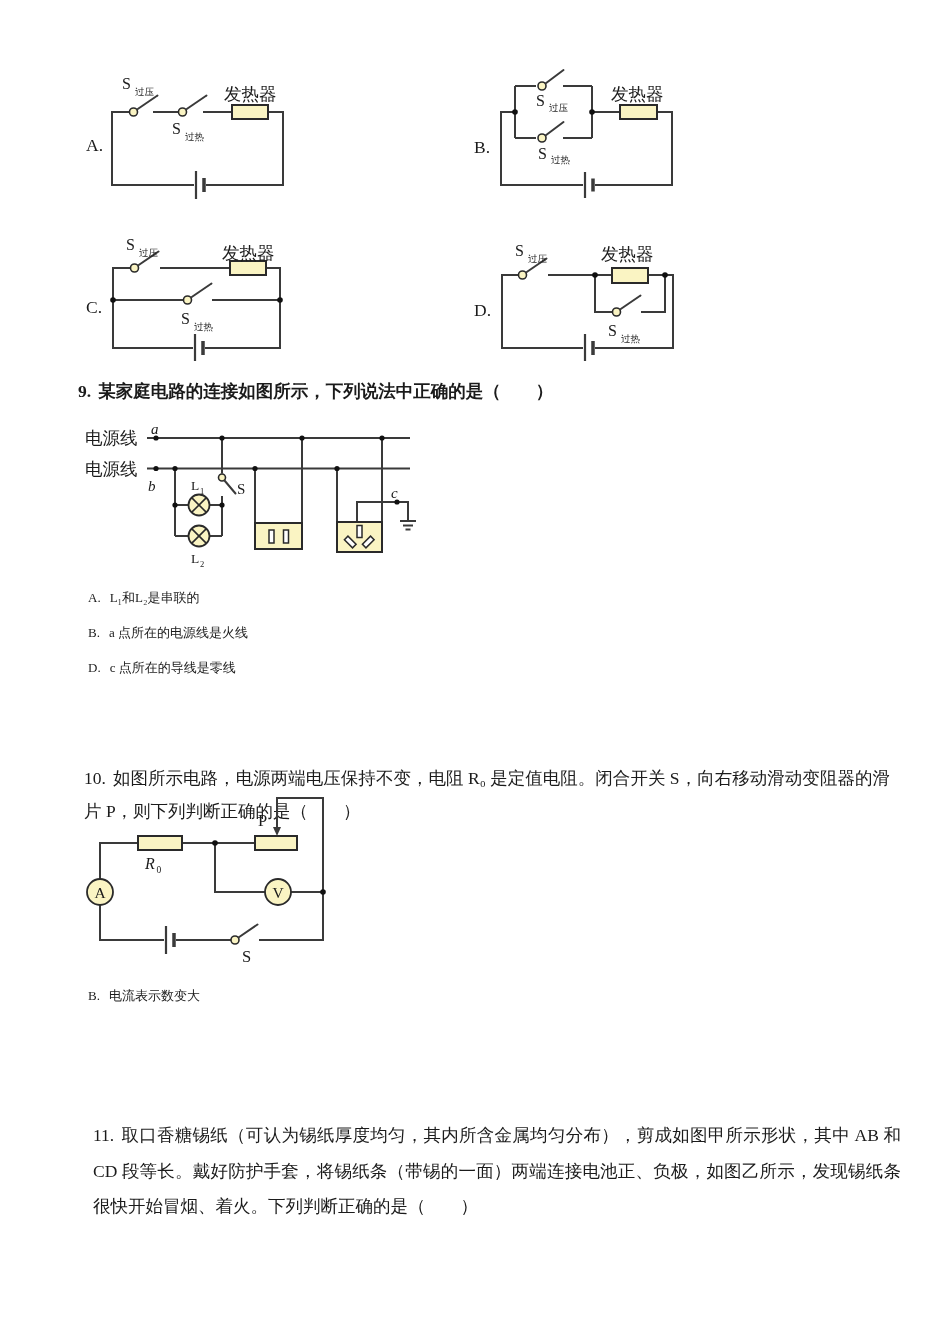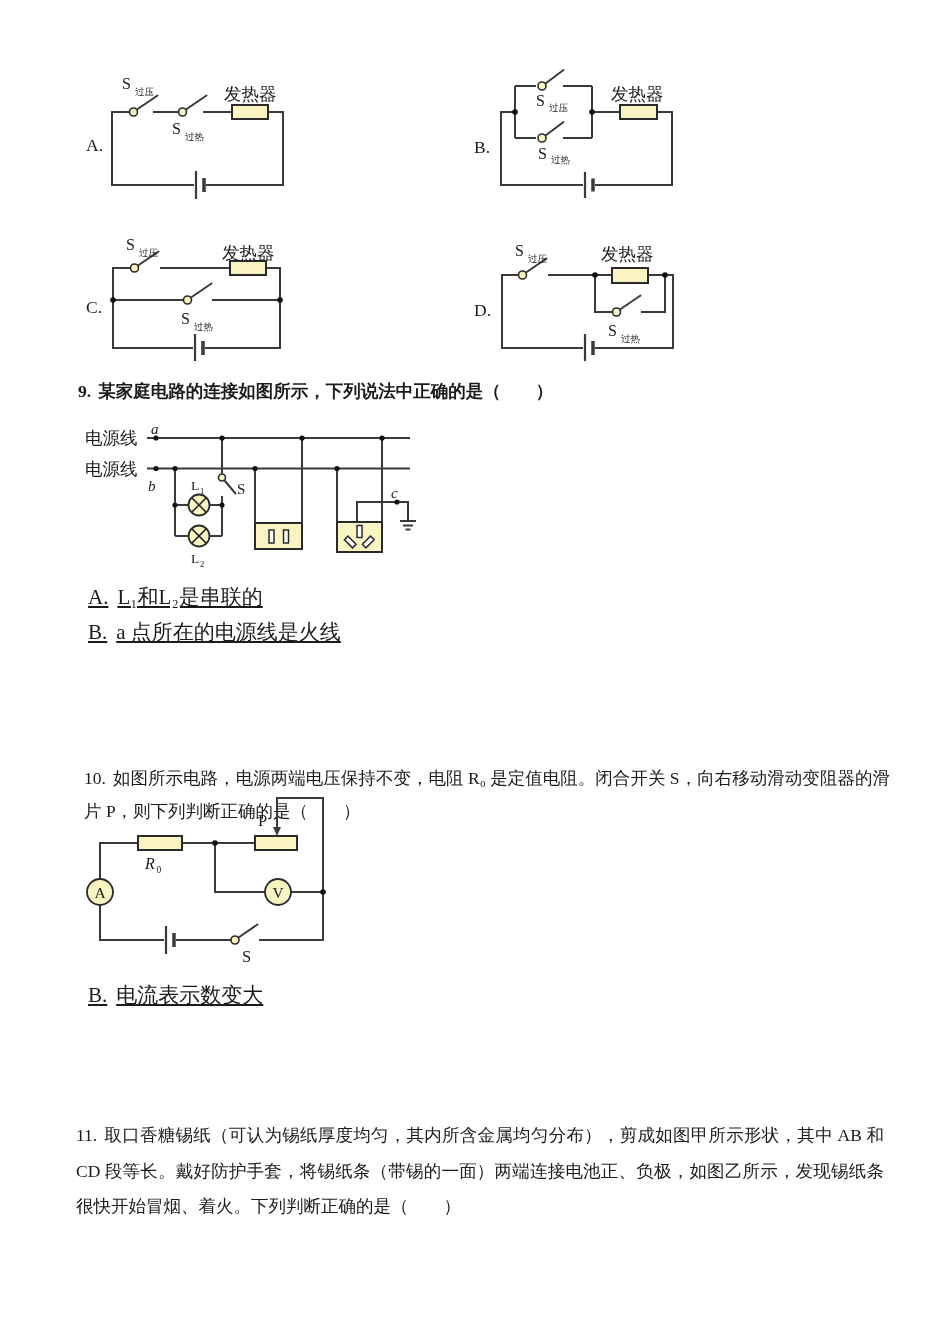--- a/index.html
+++ b/index.html
@@ -1,21 +1,21 @@
 <!DOCTYPE html>
 <html><head>
 <meta charset="utf-8">
 <style>
   html,body{margin:0;padding:0;background:#ffffff;}
   .page{position:relative;width:950px;height:1344px;background:#ffffff;overflow:hidden;
         font-family:"Liberation Serif","DejaVu Serif",serif;color:#1b1b1b;}
   .abs{position:absolute;}
   .para{font-size:17.5px;line-height:20px;font-weight:bold;}
   .wrap{font-size:17.5px;text-align:justify;}
-  .optrow{font-size:21px;height:35px;line-height:35px;white-space:nowrap;text-decoration:underline;}
+  .optrow{font-size:13px;height:35px;line-height:35px;white-space:nowrap;}
   .optlabel{margin-right:9px;}
   .qnum{margin-right:7px;}
   svg{position:absolute;overflow:visible;}
   svg text{font-family:"Liberation Serif","DejaVu Serif",serif;fill:#1b1b1b;}
   .w{stroke:#3a3a3a;stroke-width:2;fill:none;}
   .blade{stroke:#3a3a3a;stroke-width:2;fill:none;stroke-linecap:round;}
   .box{fill:#faf4c3;stroke:#2a2a2a;stroke-width:2;}
   .swc{fill:#faf4c3;stroke:#2a2a2a;stroke-width:1.6;}
   .lamp{fill:#faf4c3;stroke:#2a2a2a;stroke-width:1.8;}
   .xln{stroke:#2a2a2a;stroke-width:1.6;}
@@ -205,20 +205,21 @@
     <text class="t15" x="237" y="494">S</text>
     <text class="t135" x="191" y="490">L</text>
     <text class="sub85" x="200" y="493.5">1</text>
     <text class="t135" x="191" y="563">L</text>
     <text class="sub85" x="200" y="566.5">2</text>
   </svg>
 
   <div class="abs" style="left:88px;top:580px;">
     <div class="optrow"><span class="optlabel">A.</span><span>L₁和L₂是串联的</span></div>
     <div class="optrow"><span class="optlabel">B.</span><span>a 点所在的电源线是火线</span></div>
+    <div class="optrow"><span class="optlabel">D.</span><span>c 点所在的导线是零线</span></div>
   </div>
 
   <div class="abs wrap" style="left:84px;top:723px;width:806px;line-height:33px;margin-top:39px;">
     <span class="qnum">10.</span><span>如图所示电路，电源两端电压保持不变，电阻 R₀ 是定值电阻。闭合开关 S，向右移动滑动变阻器的滑片 P，则下列判断正确的是（　　）</span>
   </div>
 
   <svg style="left:85px;top:786px;" width="260" height="192" viewBox="85 786 260 192">
     <g>
       <path class="w" d="M100,879 V843 H138 M182,843 H255 M215,843 V892 H265 M291,892 H323 M100,905 V940 H164 M176,940 H231 M259,940 H323 V798 H277 V828"></path>
     </g>
@@ -246,17 +247,17 @@
     <text class="t16 it" x="145" y="869">R</text>
     <text class="sub" x="156.5" y="873">0</text>
     <text class="t165" x="258" y="826">P</text>
     <text class="t165" x="242" y="962">S</text>
   </svg>
 
   <div class="abs" style="left:88px;top:978px;">
     <div class="optrow"><span class="optlabel">B.</span><span>电流表示数变大</span></div>
   </div>
 
-  <div class="abs wrap" style="left:76px;top:1118px;width:808px;line-height:35.5px;">
+  <div class="abs wrap" style="left:93px;top:1118px;width:808px;line-height:35.5px;">
     <span class="qnum">11.</span><span>取口香糖锡纸（可认为锡纸厚度均匀，其内所含金属均匀分布），剪成如图甲所示形状，其中 AB 和 CD 段等长。戴好防护手套，将锡纸条（带锡的一面）两端连接电池正、负极，如图乙所示，发现锡纸条很快开始冒烟、着火。下列判断正确的是（　　）</span>
   </div>
 
 </div>
 
 </body></html>

